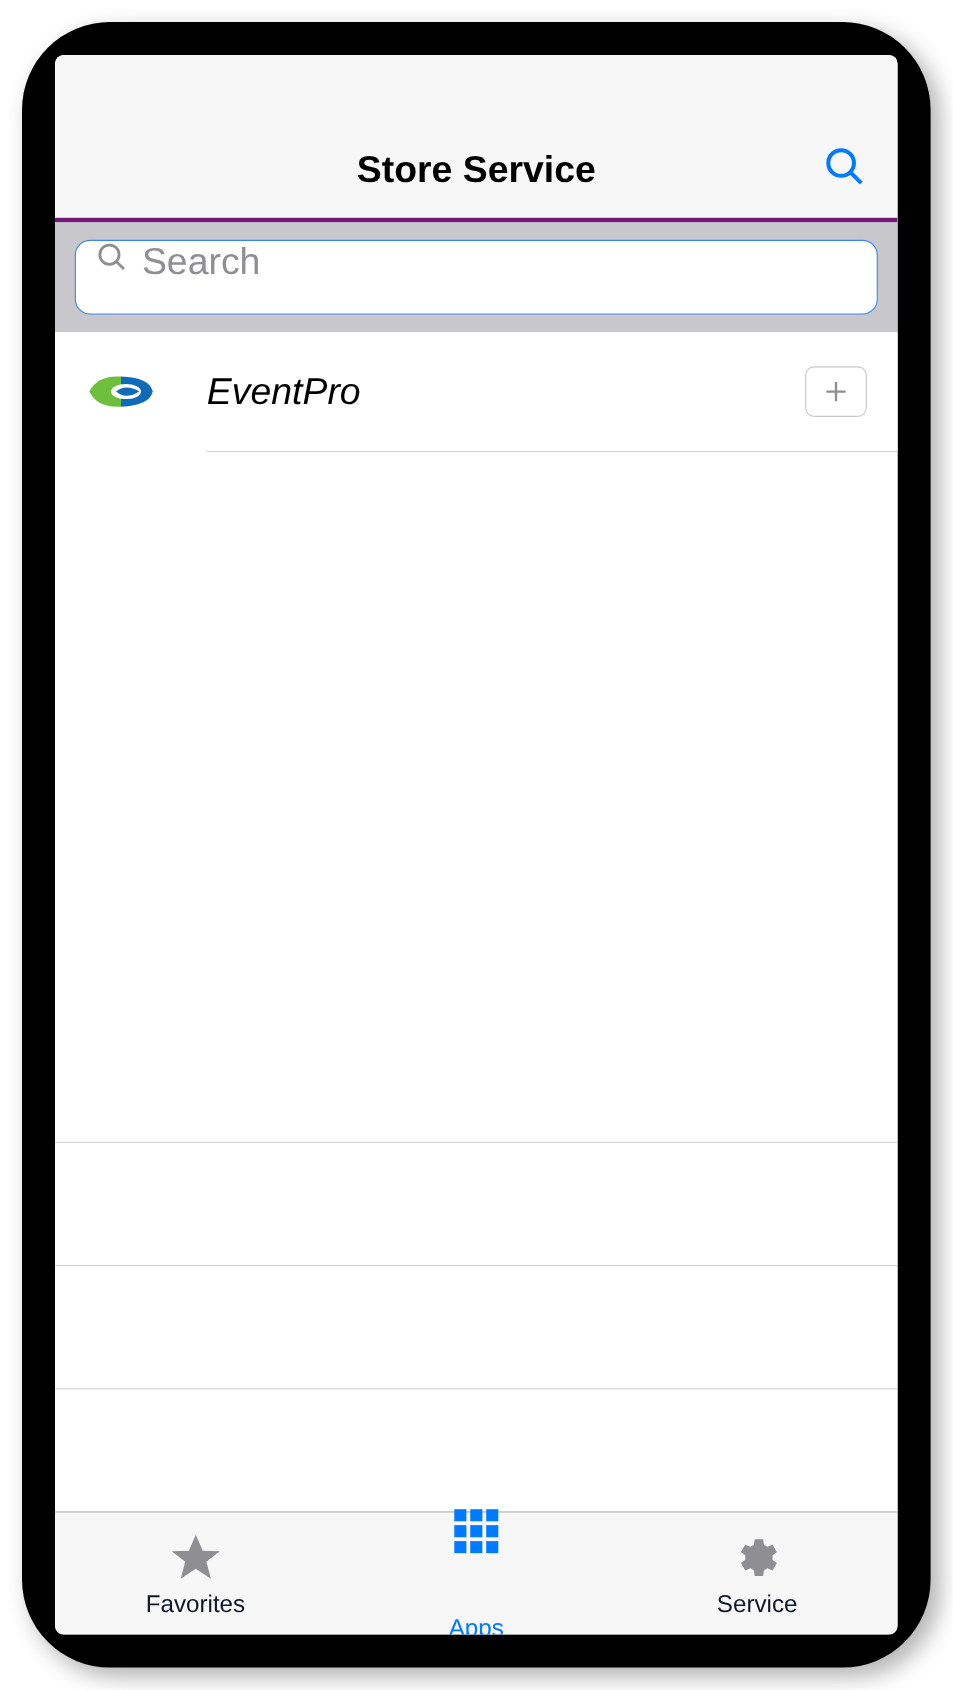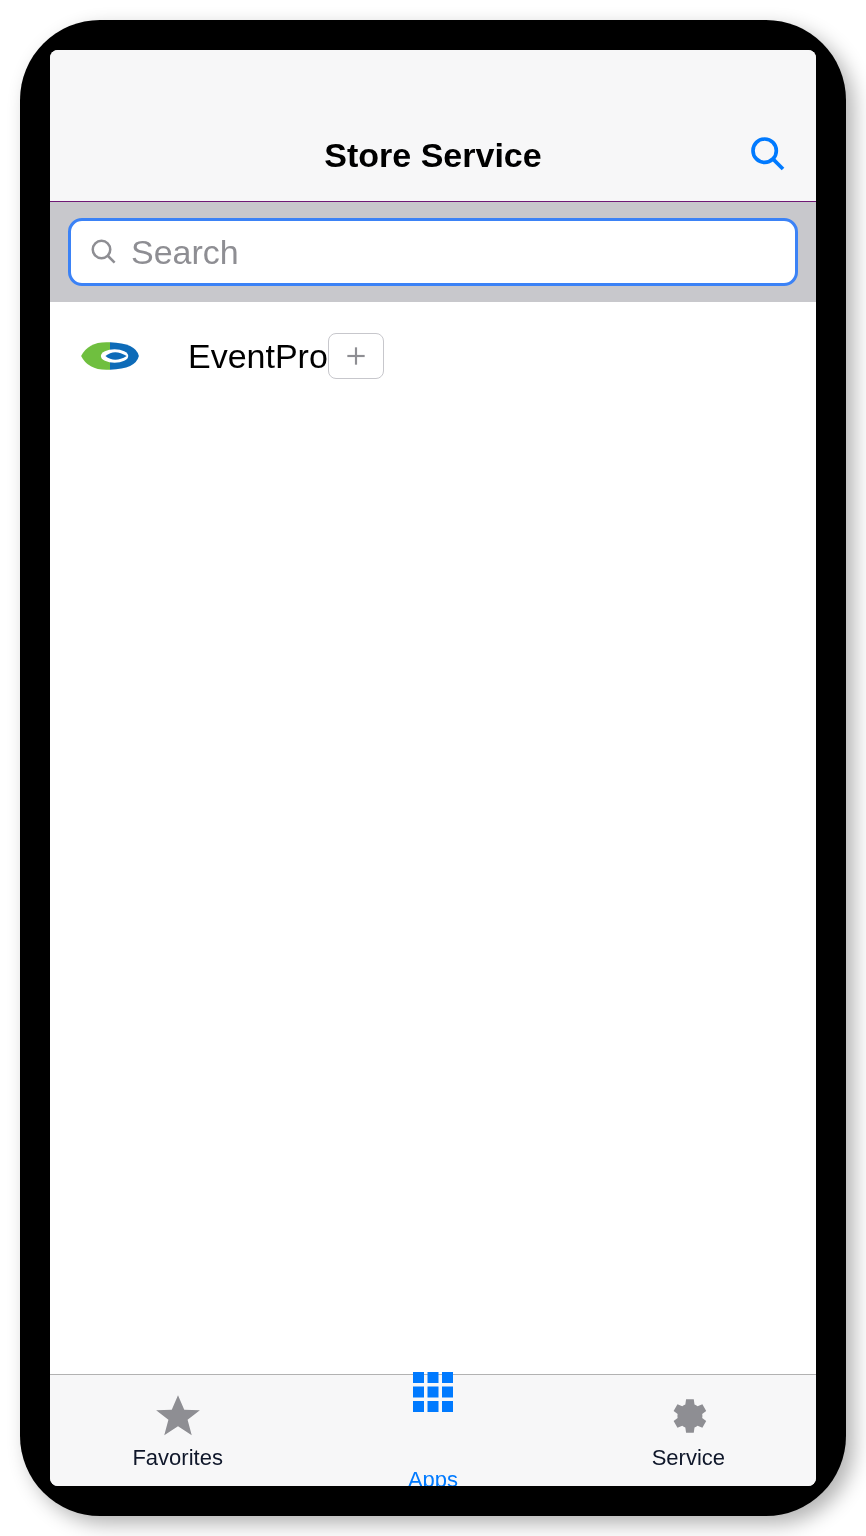--- a/index.html
+++ b/index.html
@@ -29,21 +29,21 @@
       display: flex;
       flex-direction: column;
     }
     .status-bar {
       height: 60px;
       background: #f7f7f8;
     }
     .header {
       height: 92px;
       background: #f7f7f8;
-      border-bottom: 1px solid #701a75;
+      border-bottom: 4px solid #701a75;
       display: flex;
       align-items: center;
       justify-content: center;
       position: relative;
     }
     .header-title {
       font-size: 34px;
       font-weight: 600;
       color: #000;
     }
@@ -54,42 +54,43 @@
       transform: translateY(-50%);
     }
     .header-search-icon svg { width: 40px; height: 40px; }
     .search-bar-container {
       background: #c8c8cc;
       padding: 16px 18px;
     }
     .search-bar {
       background: #fff;
       border-radius: 14px;
-      border: 3px solid #3b82f6;
+      border: 1px solid #3b82f6;
       height: 68px;
       display: flex;
-      align-items: center;
+      align-items: flex-start;
       padding: 0 18px;
     }
     .search-bar svg { width: 30px; height: 30px; flex-shrink: 0; }
     .search-input {
       border: none;
       outline: none;
       font-size: 34px;
       margin-left: 12px;
       flex: 1;
       color: #000;
       background: transparent;
     }
     .search-input::placeholder { color: #8e8e93; }
     .content {
       flex: 1;
       background: #fff;
       display: flex;
-      flex-direction: row;
+      flex-direction: column;
+      font-style: italic;
     }
     .app-row {
       height: 108px;
       display: flex;
       align-items: center;
       padding-left: 22px;
       padding-right: 28px;
       background: #fff;
     }
     .app-icon {

